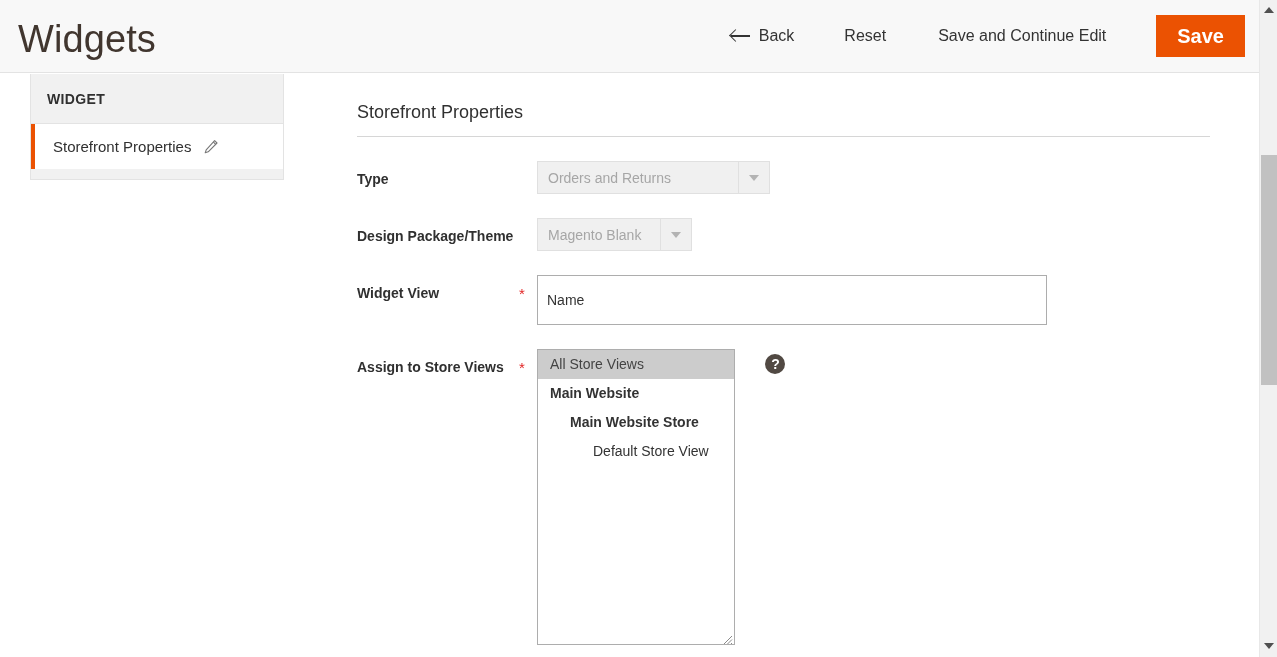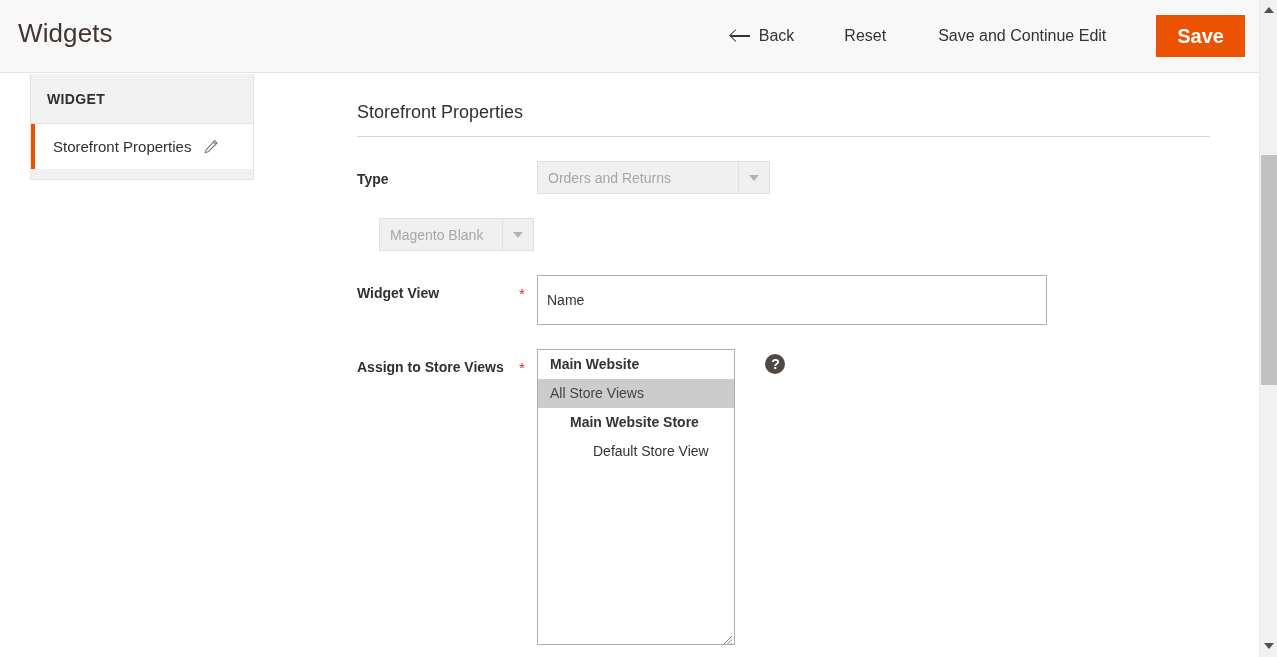--- a/index.html
+++ b/index.html
@@ -25,21 +25,21 @@
     top: 0; left: 0;
     width: 1259px;
     height: 73px;
     background: #f8f8f8;
     border-bottom: 1px solid #e3e3e3;
   }
   .page-title {
     position: absolute;
     left: 18px;
     top: 18px;
-    font-size: 26px;
+    font-size: 38px;
     font-weight: 400;
     color: #41362f;
     letter-spacing: 0.1px;
     white-space: nowrap;
   }
   .header-actions {
     position: absolute;
     right: 14px;
     top: 15px;
     display: flex;
@@ -104,21 +104,21 @@
     border-radius: 0;
     line-height: 20px;
     white-space: nowrap;
   }
 
   
   .sidebar {
     position: absolute;
     left: 30px;
     top: 74px;
-    width: 224px;
+    width: 254px;
   }
   .sidebar-header {
     background: #f1f1f1;
     border: 1px solid #e3e3e3;
     border-top: none;
     padding: 17px 0 16px 16px;
     font-size: 14px;
     font-weight: 700;
     color: #303030;
     letter-spacing: 0.35px;
@@ -397,20 +397,21 @@
         <div class="select-disabled type-sel">
           <span class="sel-value">Orders and Returns</span>
           <span class="sel-arrow">
             <span class="caret-down"></span>
           </span>
         </div>
       </div>
     </div>
 
     <div class="form-row">
+      <div class="form-label">Design Package/Theme</div>
       <div class="req-spacer"></div>
       <div class="form-field">
         <div class="select-disabled theme-sel">
           <span class="sel-value">Magento Blank</span>
           <span class="sel-arrow">
             <span class="caret-down"></span>
           </span>
         </div>
       </div>
     </div>
@@ -422,22 +423,22 @@
         <input class="text-input" type="text" value="Name" style="">
       </div>
     </div>
 
     <div class="form-row">
       <div class="form-label">Assign to Store Views</div>
       <div class="req-star">*</div>
       <div class="form-field">
         <div class="ms-wrap">
           <div class="multiselect">
+            <div class="ms-option selected">All Store Views</div>
             <div class="ms-option lvl-website">Main Website</div>
-            <div class="ms-option selected">All Store Views</div>
             <div class="ms-option lvl-store">Main Website Store</div>
             <div class="ms-option lvl-view">Default Store View</div>
           </div>
           <span class="resize-grip">
             <svg width="12" height="12" viewBox="0 0 12 12" aria-hidden="true">
               <path d="M11 3 L3 11 M11 6.5 L6.5 11 M11 10 L10 11" stroke="#8a8a8a" stroke-width="1"></path>
             </svg>
           </span>
         </div>
         <span class="help-icon">?</span>

